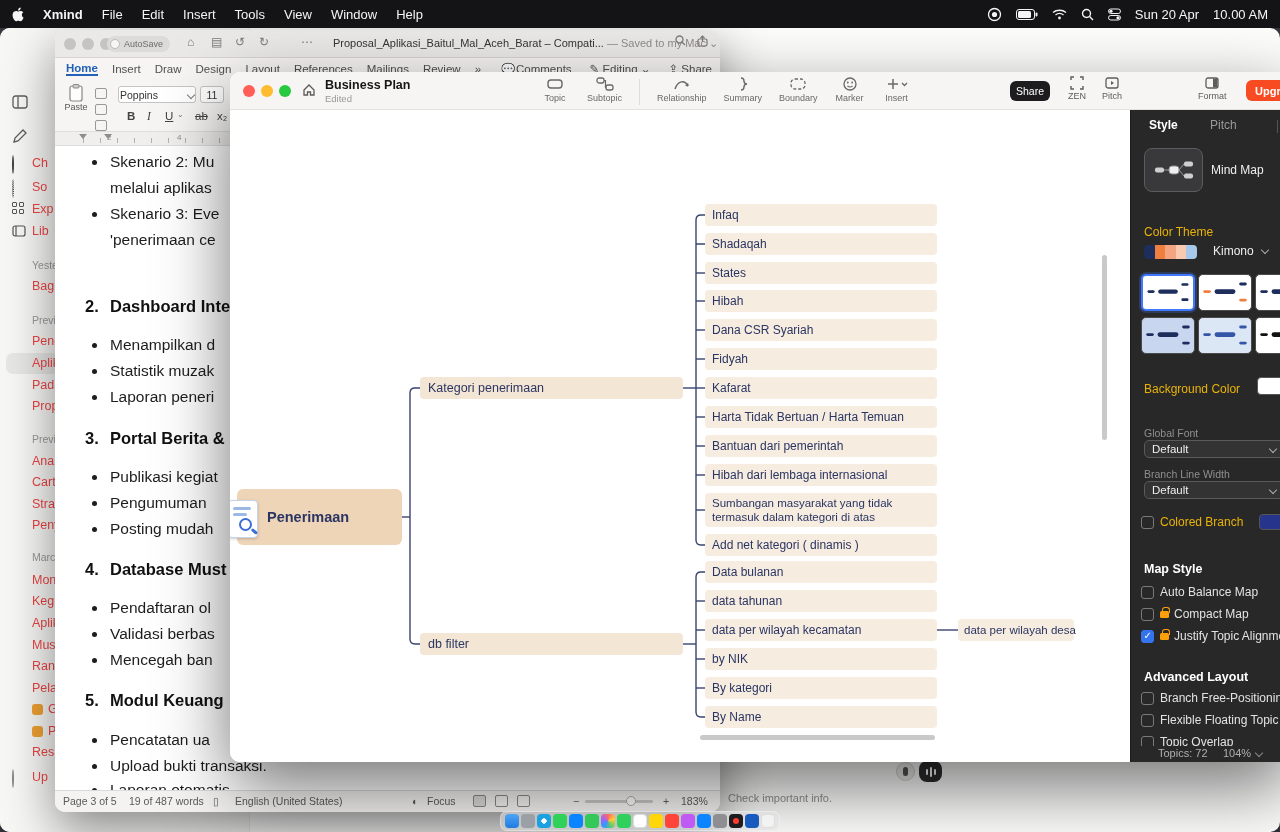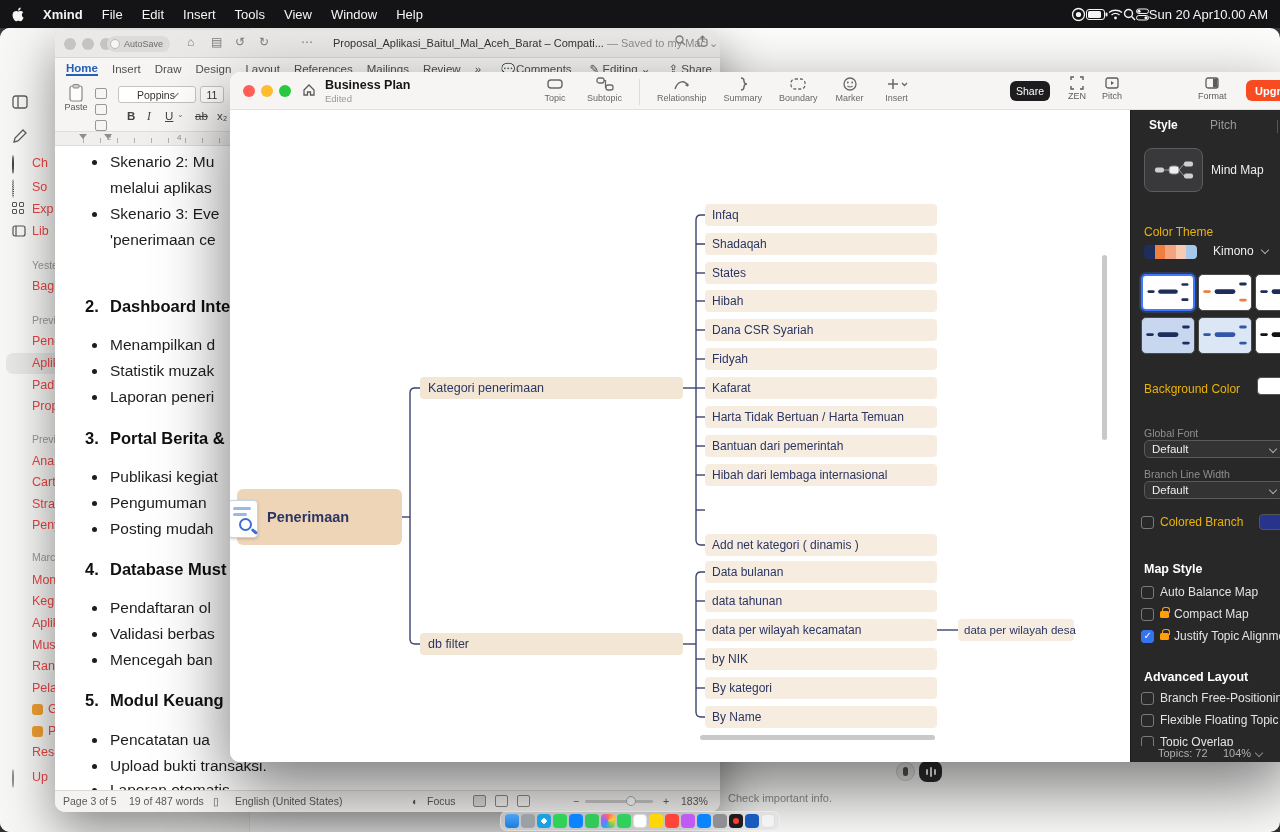--- a/index.html
+++ b/index.html
@@ -1,21 +1,21 @@
 <!DOCTYPE html>
 <html><head>
 <meta charset="utf-8">
 <style>
 *{margin:0;padding:0;box-sizing:border-box}
 html,body{width:1280px;height:832px;overflow:hidden;background:#3a3c42;font-family:"Liberation Sans",sans-serif}
 
 #menubar{position:absolute;left:0;top:0;width:1280px;height:28px;background:#141416;display:flex;align-items:center;color:#f4f4f4;font-size:13px;z-index:70;padding:0 12px}
 #menubar .mitem{margin-right:19px;white-space:nowrap}
 #menubar .appname{font-weight:bold}
-#menubar .right{margin-left:auto;display:flex;align-items:center;gap:0}
+#menubar .right{margin-left:auto;display:flex;align-items:center;gap:14px}
 #menubar svg{display:block}
 
 #chatgpt{position:absolute;left:0;top:28px;width:1280px;height:804px;background:#fdfdfc;border-radius:10px;z-index:1;box-shadow:0 15px 45px rgba(0,0,0,.45)}
 #cg-sidebar{position:absolute;left:0;top:0;width:250px;height:804px;background:#f7f7f5;border-right:1px solid #ebebe9;border-radius:10px 0 0 10px}
 .cg-icon{position:absolute;left:12px;width:16px;height:16px;color:#5d5d5d}
 .cg-row{position:absolute;left:32px;height:18px;font-size:12.5px;color:#ef4444;white-space:nowrap;display:flex;align-items:center}
 .cg-sec{position:absolute;left:32px;height:16px;font-size:10.5px;color:#9a9a98;white-space:nowrap}
 .cg-pill{position:absolute;left:6px;width:54px;height:21px;background:#e7e7e5;border-radius:7px}
 .cg-dot{width:11px;height:11px;border-radius:3px;background:#f0a133;margin-right:5px;flex:0 0 auto}
 .cg-circ{width:13px;height:13px;border:1.5px solid #444;border-radius:50%}
@@ -36,21 +36,21 @@
 .w-tico{position:absolute;top:5px;font-size:12px;color:#7d7b79}
 #w-doctitle{position:absolute;left:278px;top:7px;font-size:11px;color:#333;white-space:nowrap}
 #w-doctitle .saved{color:#8e8c8a}
 #w-tabs{position:absolute;left:0;top:28px;width:100%;height:22px;background:#f6f5f3;display:flex;align-items:center;padding-left:11px;font-size:11.5px;color:#52504e}
 #w-tabs .tab{margin-right:14px;white-space:nowrap}
 #w-tabs .tab.active{color:#2360b8;font-weight:bold;box-shadow:inset 0 -2px 0 #2360b8;padding-bottom:2px}
 #w-tabactions{position:absolute;right:8px;top:0;height:22px;display:flex;align-items:center;gap:18px;font-size:11.5px;color:#52504e}
 #w-toolbar{position:absolute;left:0;top:50px;width:100%;height:52px;background:#f6f5f3;border-bottom:1px solid #e0dedc}
 #w-paste{position:absolute;left:6px;top:4px;width:30px;height:44px;display:flex;flex-direction:column;align-items:center;font-size:9px;color:#5a5856}
 .w-mini{position:absolute;width:12px;height:11px;border:1.2px solid #9a9896;border-radius:2px}
-#w-fontbox{position:absolute;left:63px;top:6px;width:78px;height:17px;background:#fff;border:1px solid #c6c4c2;border-radius:3px;font-size:10.5px;color:#333;display:flex;align-items:center;padding:0 18px;justify-content:space-between}
+#w-fontbox{position:absolute;left:63px;top:6px;width:78px;height:17px;background:#fff;border:1px solid #c6c4c2;border-radius:3px;font-size:10.5px;color:#333;display:flex;align-items:center;padding:0 1px;justify-content:space-between}
 #w-sizebox{position:absolute;left:145px;top:6px;width:24px;height:17px;background:#fff;border:1px solid #c6c4c2;border-radius:3px;font-size:10.5px;color:#333;display:flex;align-items:center;justify-content:center}
 .w-fmt{position:absolute;top:30px;font-size:11.5px;color:#454341}
 #w-ruler{position:absolute;left:0;top:102px;width:100%;height:14px;background:#f1efed;border-bottom:1px solid #ddd;}
 #w-ruler .ticks{position:absolute;left:28px;right:0;bottom:2px;height:5px;background:repeating-linear-gradient(90deg,#b3afab 0 1px,transparent 1px 17px)}
 .w-rnum{position:absolute;top:1px;font-size:8px;color:#8d8b89}
 .w-rmark{position:absolute;width:0;height:0;border-left:4px solid transparent;border-right:4px solid transparent;border-top:5px solid #8f8d8b;top:2px}
 #w-doc{position:absolute;left:0;top:116px;width:100%;height:644px;background:#fff;overflow:hidden}
 .dline{position:absolute;height:20px;display:flex;align-items:center;white-space:nowrap;font-size:15.5px;color:#1d1d1d}
 .dline .dot{position:absolute;left:37px;top:8px;width:5px;height:5px;border-radius:50%;background:#1d1d1d}
 .dline .txt{position:absolute;left:55px}
@@ -512,20 +512,21 @@
     <div class="topic t-child" style="top:94px">Infaq</div>
     <div class="topic t-child" style="top:123px">Shadaqah</div>
     <div class="topic t-child" style="top:152px">States</div>
     <div class="topic t-child" style="top:180px">Hibah</div>
     <div class="topic t-child" style="top:209px">Dana CSR Syariah</div>
     <div class="topic t-child" style="top:238px">Fidyah</div>
     <div class="topic t-child" style="top:267px">Kafarat</div>
     <div class="topic t-child" style="top:296px">Harta Tidak Bertuan / Harta Temuan</div>
     <div class="topic t-child" style="top:325px">Bantuan dari pemerintah</div>
     <div class="topic t-child" style="top:354px">Hibah dari lembaga internasional</div>
+    <div class="topic t-child tall" style="top:383px">Sumbangan masyarakat yang tidak termasuk dalam kategori di atas</div>
     <div class="topic t-child" style="top:424px">Add net kategori ( dinamis )</div>
 
     <div class="topic t-child" style="top:451px">Data bulanan</div>
     <div class="topic t-child" style="top:480px">data tahunan</div>
     <div class="topic t-child" style="top:509px">data per wilayah kecamatan</div>
     <div class="topic t-child" style="top:567px">By kategori</div>
     <div class="topic t-child" style="top:538px">by NIK</div>
     <div class="topic t-child" style="top:596px">By Name</div>
     <div class="topic t-gchild" style="top:509px">data per wilayah desa</div>
 

